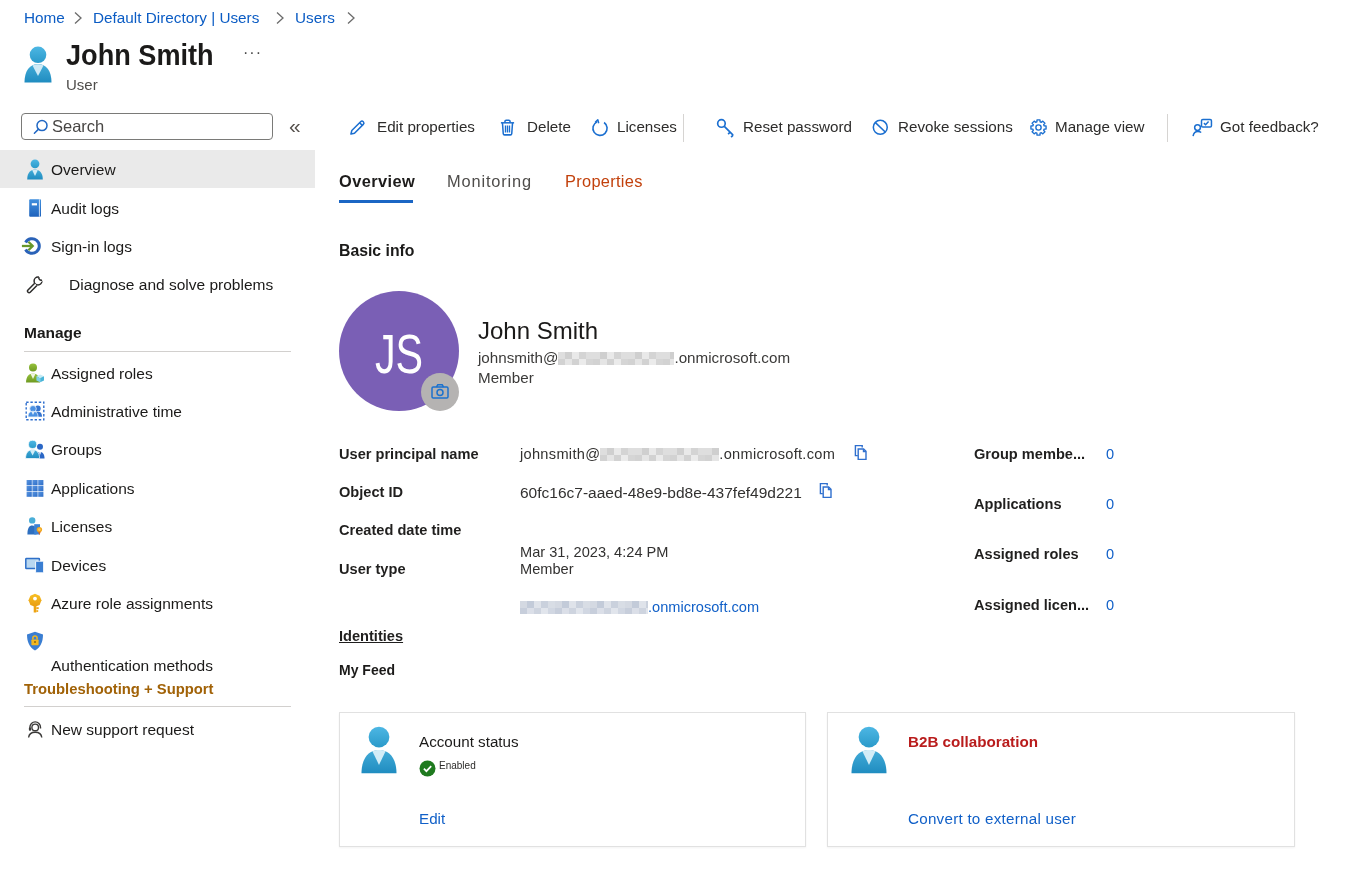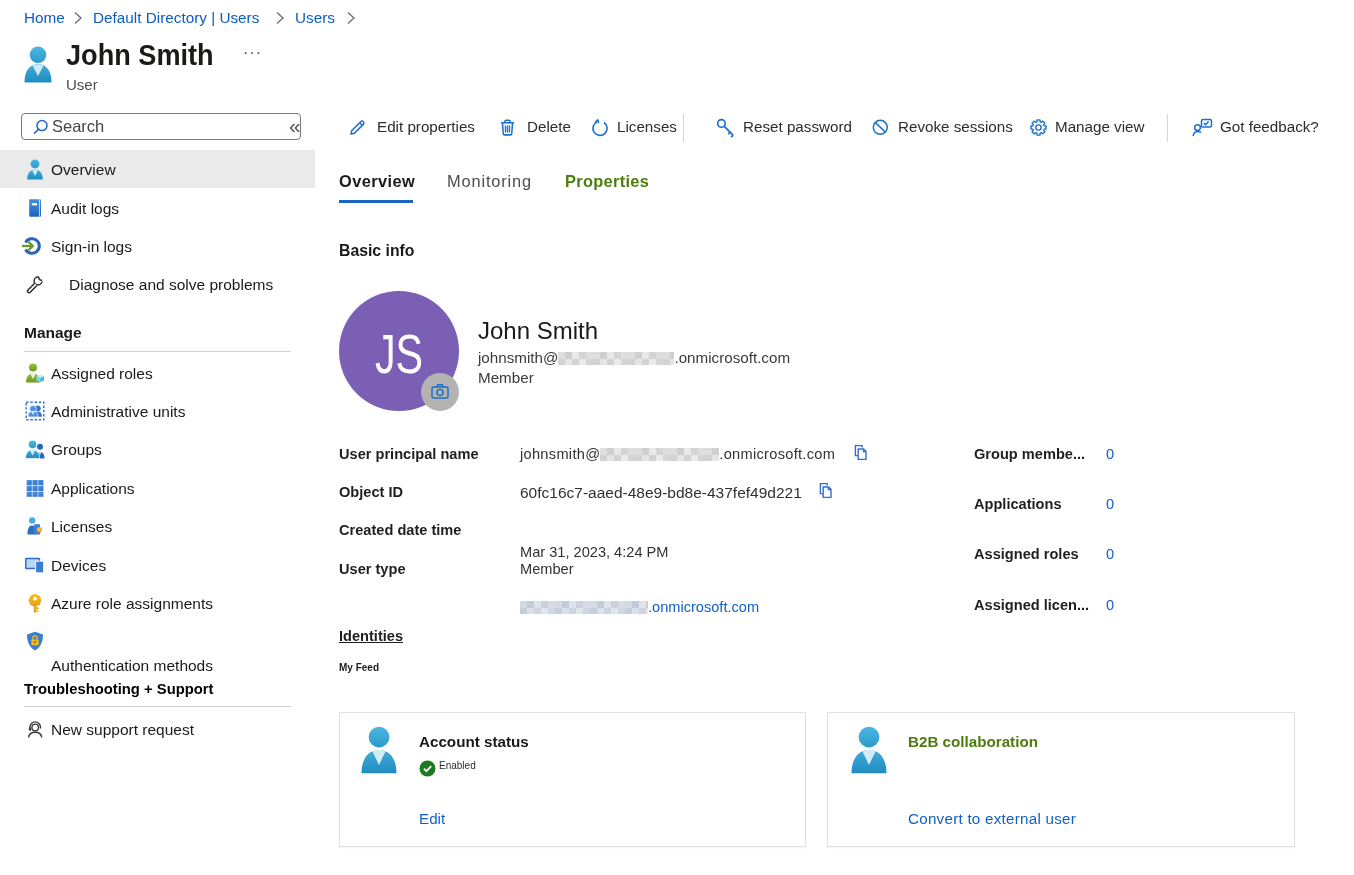--- a/index.html
+++ b/index.html
@@ -42,21 +42,21 @@
     </linearGradient>
   </defs>
   <circle cx="15" cy="8.8" r="8.3" fill="url(#pgrad)"></circle>
   <path d="M1.5 36.5 C1.5 24.5 7 18 15 18 C23 18 28.5 24.5 28.5 36.5 Z" fill="url(#pgrad2)"></path>
   <path d="M9.5 19.4 L15 30 L20.5 19.4 C17 17.8 13 17.8 9.5 19.4 Z" fill="#cfeaf6"></path>
 </svg>
 <div class="abs" style="left:66px;top:39px;font-size:29px;font-weight:bold;color:#1b1a19;transform:scaleX(0.935);transform-origin:left top;white-space:nowrap;">John Smith</div>
 <div class="abs" style="left:243px;top:44px;font-size:16px;color:#4a4a4a;letter-spacing:1px;">···</div>
 <div class="abs" style="left:66px;top:76px;font-size:15px;color:#4f4d4b;">User</div>
 
-<div class="abs" style="left:21px;top:113px;width:250px;height:25px;border:1px solid #7a7a78;border-radius:4px;background:#fff;padding-left:28px;">
+<div class="abs" style="left:21px;top:113px;width:250px;height:25px;border:1px solid #7a7a78;border-radius:4px;background:#fff;">
   <svg style="position:absolute;left:10px;top:5px;" width="17" height="17" viewBox="0 0 17 17">
     <circle cx="10" cy="6.6" r="5" fill="none" stroke="#2168c4" stroke-width="1.5"></circle>
     <path d="M6.3 10.4 L2.4 14.3" stroke="#2168c4" stroke-width="1.5" stroke-linecap="round"></path>
   </svg>
   <span style="position:absolute;left:30px;top:3px;font-size:16.5px;color:#474543;">Search</span>
 </div>
 <div class="abs" style="left:289px;top:114px;font-size:21px;color:#55504c;">«</div>
 
 <div class="abs" style="left:0;top:150px;width:315px;height:38.4px;background:#eaeaea;"></div>
 
@@ -112,21 +112,21 @@
 <div class="abs nav-t" style="left:51px;top:365px;">Assigned roles</div>
 
 <svg class="abs" style="left:25px;top:401px;" width="20" height="20" viewBox="0 0 20 20">
   <rect x="1.2" y="1.2" width="17.6" height="17.6" fill="none" stroke="#2f6fce" stroke-width="1.4" stroke-dasharray="2.4 1.8"></rect>
   <circle cx="12.8" cy="7.4" r="2.9" fill="#3575d0"></circle>
   <path d="M8.6 15.8 C8.6 11.9 10.4 10.7 12.8 10.7 C15.2 10.7 17 11.9 17 15.8 Z" fill="#3575d0"></path>
   <circle cx="8" cy="7.8" r="3.3" fill="#4a90e2" stroke="#eef4fb" stroke-width="0.8"></circle>
   <path d="M3 16 C3 11.6 5.2 10.3 8 10.3 C10.8 10.3 13 11.6 13 16 Z" fill="#4a90e2" stroke="#eef4fb" stroke-width="0.8"></path>
   <path d="M6.4 10.8 L8 14 L9.6 10.8 C8.5 10.4 7.5 10.4 6.4 10.8 Z" fill="#dcebf8"></path>
 </svg>
-<div class="abs nav-t" style="left:51px;top:403px;">Administrative units</div>
+<div class="abs nav-t" style="left:51px;top:403px;">Administrative time</div>
 
 <svg class="abs" style="left:25px;top:439px;" width="20" height="20" viewBox="0 0 20 20">
   <circle cx="15" cy="7.8" r="3" fill="#2a67c6"></circle>
   <path d="M10.8 19.5 C10.8 14.6 12.6 13 15 13 C17.4 13 19.5 14.6 19.5 19.5 Z" fill="#2a67c6"></path>
   <path d="M13.7 13.3 L15 16 L16.3 13.3 C15.4 13 14.6 13 13.7 13.3 Z" fill="#d8e6f6"></path>
   <circle cx="7.6" cy="5.4" r="4.1" fill="url(#pgrad)" stroke="#ffffff" stroke-width="0.7"></circle>
   <path d="M0.6 19.5 C0.6 13.4 3.6 10.8 7.6 10.8 C11.6 10.8 14.6 13.4 14.6 19.5 Z" fill="url(#pgrad2)" stroke="#ffffff" stroke-width="0.7"></path>
   <path d="M5 11.4 L7.6 16.4 L10.2 11.4 C8.5 10.8 6.7 10.8 5 11.4 Z" fill="#d3edf7"></path>
 </svg>
 <div class="abs nav-t" style="left:51px;top:441px;">Groups</div>
@@ -194,21 +194,21 @@
 <svg class="abs" style="left:25px;top:719px;" width="20" height="20" viewBox="0 0 20 20">
   <circle cx="10.2" cy="8.4" r="3.3" fill="none" stroke="#3b3a39" stroke-width="1.4"></circle>
   <path d="M3.6 18.5 C4 14.9 6.6 13.2 10.2 13.2 C13.8 13.2 16.4 14.9 16.8 18.5" fill="none" stroke="#3b3a39" stroke-width="1.4"></path>
   <path d="M4.9 9.4 L4.9 8.2 A5.3 5.3 0 0 1 15.5 8.2 L15.5 9.4" fill="none" stroke="#3b3a39" stroke-width="1.4"></path>
   <rect x="3.9" y="8.6" width="2.2" height="3.1" rx="0.8" fill="#3b3a39"></rect>
 </svg>
 <div class="abs nav-t" style="left:51px;top:721px;">New support request</div>
 
 <div class="abs" style="left:24px;top:324px;font-size:15.5px;font-weight:bold;color:#1b1a19;">Manage</div>
 <div class="abs" style="left:24px;top:351px;width:267px;height:1px;background:#d2d0ce;"></div>
-<div class="abs" style="left:24px;top:681px;font-size:14.8px;font-weight:bold;color:#000000;">Troubleshooting + Support</div>
+<div class="abs" style="left:24px;top:681px;font-size:14.8px;font-weight:bold;color:#a16207;">Troubleshooting + Support</div>
 <div class="abs" style="left:24px;top:706px;width:267px;height:1px;background:#d2d0ce;"></div>
 
 <div class="abs" style="left:0;top:119px;width:1354px;height:20px;">
 
   <svg class="tbi" style="left:348px;" width="19" height="19" viewBox="0 0 17 17">
     <path d="M2.6 14.4 L3.4 11.2 L11.3 3.3 A1.7 1.7 0 0 1 13.7 3.3 L13.7 3.3 A1.7 1.7 0 0 1 13.7 5.7 L5.8 13.6 L2.6 14.4 Z" fill="none" stroke="#1b6fd0" stroke-width="1.35" stroke-linejoin="round"></path>
     <path d="M10.4 4.2 L12.8 6.6" stroke="#1b6fd0" stroke-width="1.35"></path>
   </svg>
   <div class="tb-t" style="left:377px;text-align:center;">Edit properties</div>
 
@@ -253,21 +253,21 @@
       <circle cx="5" cy="8.6" r="2.6"></circle>
       <path d="M1 16.4 C1.4 13.4 3 12.2 5.4 12.2 C6.6 12.2 7.6 12.5 8.3 13.1"></path>
     </g>
   </svg>
   <div class="tb-t" style="left:1220px;">Got feedback?</div>
 </div>
 
 <div class="abs" style="left:339px;top:172px;font-size:16.4px;font-weight:bold;color:#1d1c1b;letter-spacing:0.4px;">Overview</div>
 <div class="abs" style="left:339px;top:200px;width:74px;height:3.3px;background:#1b66c4;"></div>
 <div class="abs" style="left:447px;top:172px;font-size:16.4px;color:#4f4d4b;letter-spacing:0.85px;">Monitoring</div>
-<div class="abs" style="left:565px;top:172px;font-size:16.4px;color:#4d7c0f;letter-spacing:0.3px;font-weight:bold;">Properties</div>
+<div class="abs" style="left:565px;top:172px;font-size:16.4px;color:#c2410c;letter-spacing:0.3px;">Properties</div>
 
 <svg width="0" height="0" style="position:absolute;">
   <defs>
     <pattern id="mosaic" width="35" height="14" patternUnits="userSpaceOnUse">
       <rect x="0" y="0" width="7" height="7" fill="#dedede"></rect>
         <rect x="7" y="0" width="7" height="7" fill="#cfcfcf"></rect>
         <rect x="14" y="0" width="7" height="7" fill="#e9e9e9"></rect>
         <rect x="21" y="0" width="7" height="7" fill="#d4d4d4"></rect>
         <rect x="28" y="0" width="7" height="7" fill="#dedede"></rect>
       <rect x="0" y="7" width="7" height="7" fill="#d2d2d2"></rect>
@@ -339,36 +339,36 @@
 
 <div class="lbl" style="left:974px;top:446px;">Group membe...</div>
 <div class="val" style="color:#1160c8;left:1106px;top:446px;">0</div>
 <div class="lbl" style="left:974px;top:496px;">Applications</div>
 <div class="val" style="color:#1160c8;left:1106px;top:496px;">0</div>
 <div class="lbl" style="left:974px;top:546px;">Assigned roles</div>
 <div class="val" style="color:#1160c8;left:1106px;top:546px;">0</div>
 <div class="lbl" style="left:974px;top:597px;">Assigned licen...</div>
 <div class="val" style="color:#1160c8;left:1106px;top:597px;">0</div>
 
-<div class="abs" style="left:339px;top:662px;font-size:10px;font-weight:bold;color:#1b1a19;">My Feed</div>
+<div class="abs" style="left:339px;top:662px;font-size:14px;font-weight:bold;color:#1b1a19;">My Feed</div>
 
 <div class="abs" style="left:339px;top:712px;width:465px;height:133px;border:1px solid #e1e1e1;background:#fff;box-shadow:0 1px 2px rgba(0,0,0,0.05);"></div>
 <svg class="abs" style="left:359px;top:726px;" width="40" height="48" viewBox="0 0 30 37">
   <circle cx="15" cy="8.5" r="8" fill="url(#pgrad)"></circle>
   <path d="M1.5 36.5 C1.5 25 7 18.5 15 18.5 C23 18.5 28.5 25 28.5 36.5 Z" fill="url(#pgrad2)"></path>
   <path d="M10 19.7 L15 30 L20 19.7 C17 18.2 13 18.2 10 19.7 Z" fill="#d3edf7"></path>
 </svg>
-<div class="abs" style="left:419px;top:733px;font-size:15.2px;font-weight:bold;color:#1b1a19;">Account status</div>
+<div class="abs" style="left:419px;top:733px;font-size:15.2px;font-weight:normal;color:#1b1a19;">Account status</div>
 <svg class="abs" style="left:419px;top:760px;" width="17" height="17" viewBox="0 0 17 17">
   <circle cx="8.5" cy="8.5" r="8" fill="#1f7a1f"></circle>
   <path d="M4.9 8.7 L7.4 11.2 L12.2 6.1" fill="none" stroke="#ffffff" stroke-width="1.7"></path>
 </svg>
 <div class="abs" style="left:439px;top:760px;font-size:10px;color:#2d2c2b;text-align:center;">Enabled</div>
 <div class="abs link" style="left:419px;top:810px;font-size:15.2px;">Edit</div>
 
 <div class="abs" style="left:827px;top:712px;width:466px;height:133px;border:1px solid #e1e1e1;background:#fff;box-shadow:0 1px 2px rgba(0,0,0,0.05);"></div>
 <svg class="abs" style="left:849px;top:726px;" width="40" height="48" viewBox="0 0 30 37">
   <circle cx="15" cy="8.5" r="8" fill="url(#pgrad)"></circle>
   <path d="M1.5 36.5 C1.5 25 7 18.5 15 18.5 C23 18.5 28.5 25 28.5 36.5 Z" fill="url(#pgrad2)"></path>
   <path d="M10 19.7 L15 30 L20 19.7 C17 18.2 13 18.2 10 19.7 Z" fill="#d3edf7"></path>
 </svg>
-<div class="abs" style="left:908px;top:733px;font-size:15.2px;font-weight:bold;color:#4d7c0f;">B2B collaboration</div>
+<div class="abs" style="left:908px;top:733px;font-size:15.2px;font-weight:bold;color:#b91c1c;">B2B collaboration</div>
 <div class="abs link" style="left:908px;top:810px;font-size:15.2px;letter-spacing:0.25px;">Convert to external user</div>
 
 </body></html>

